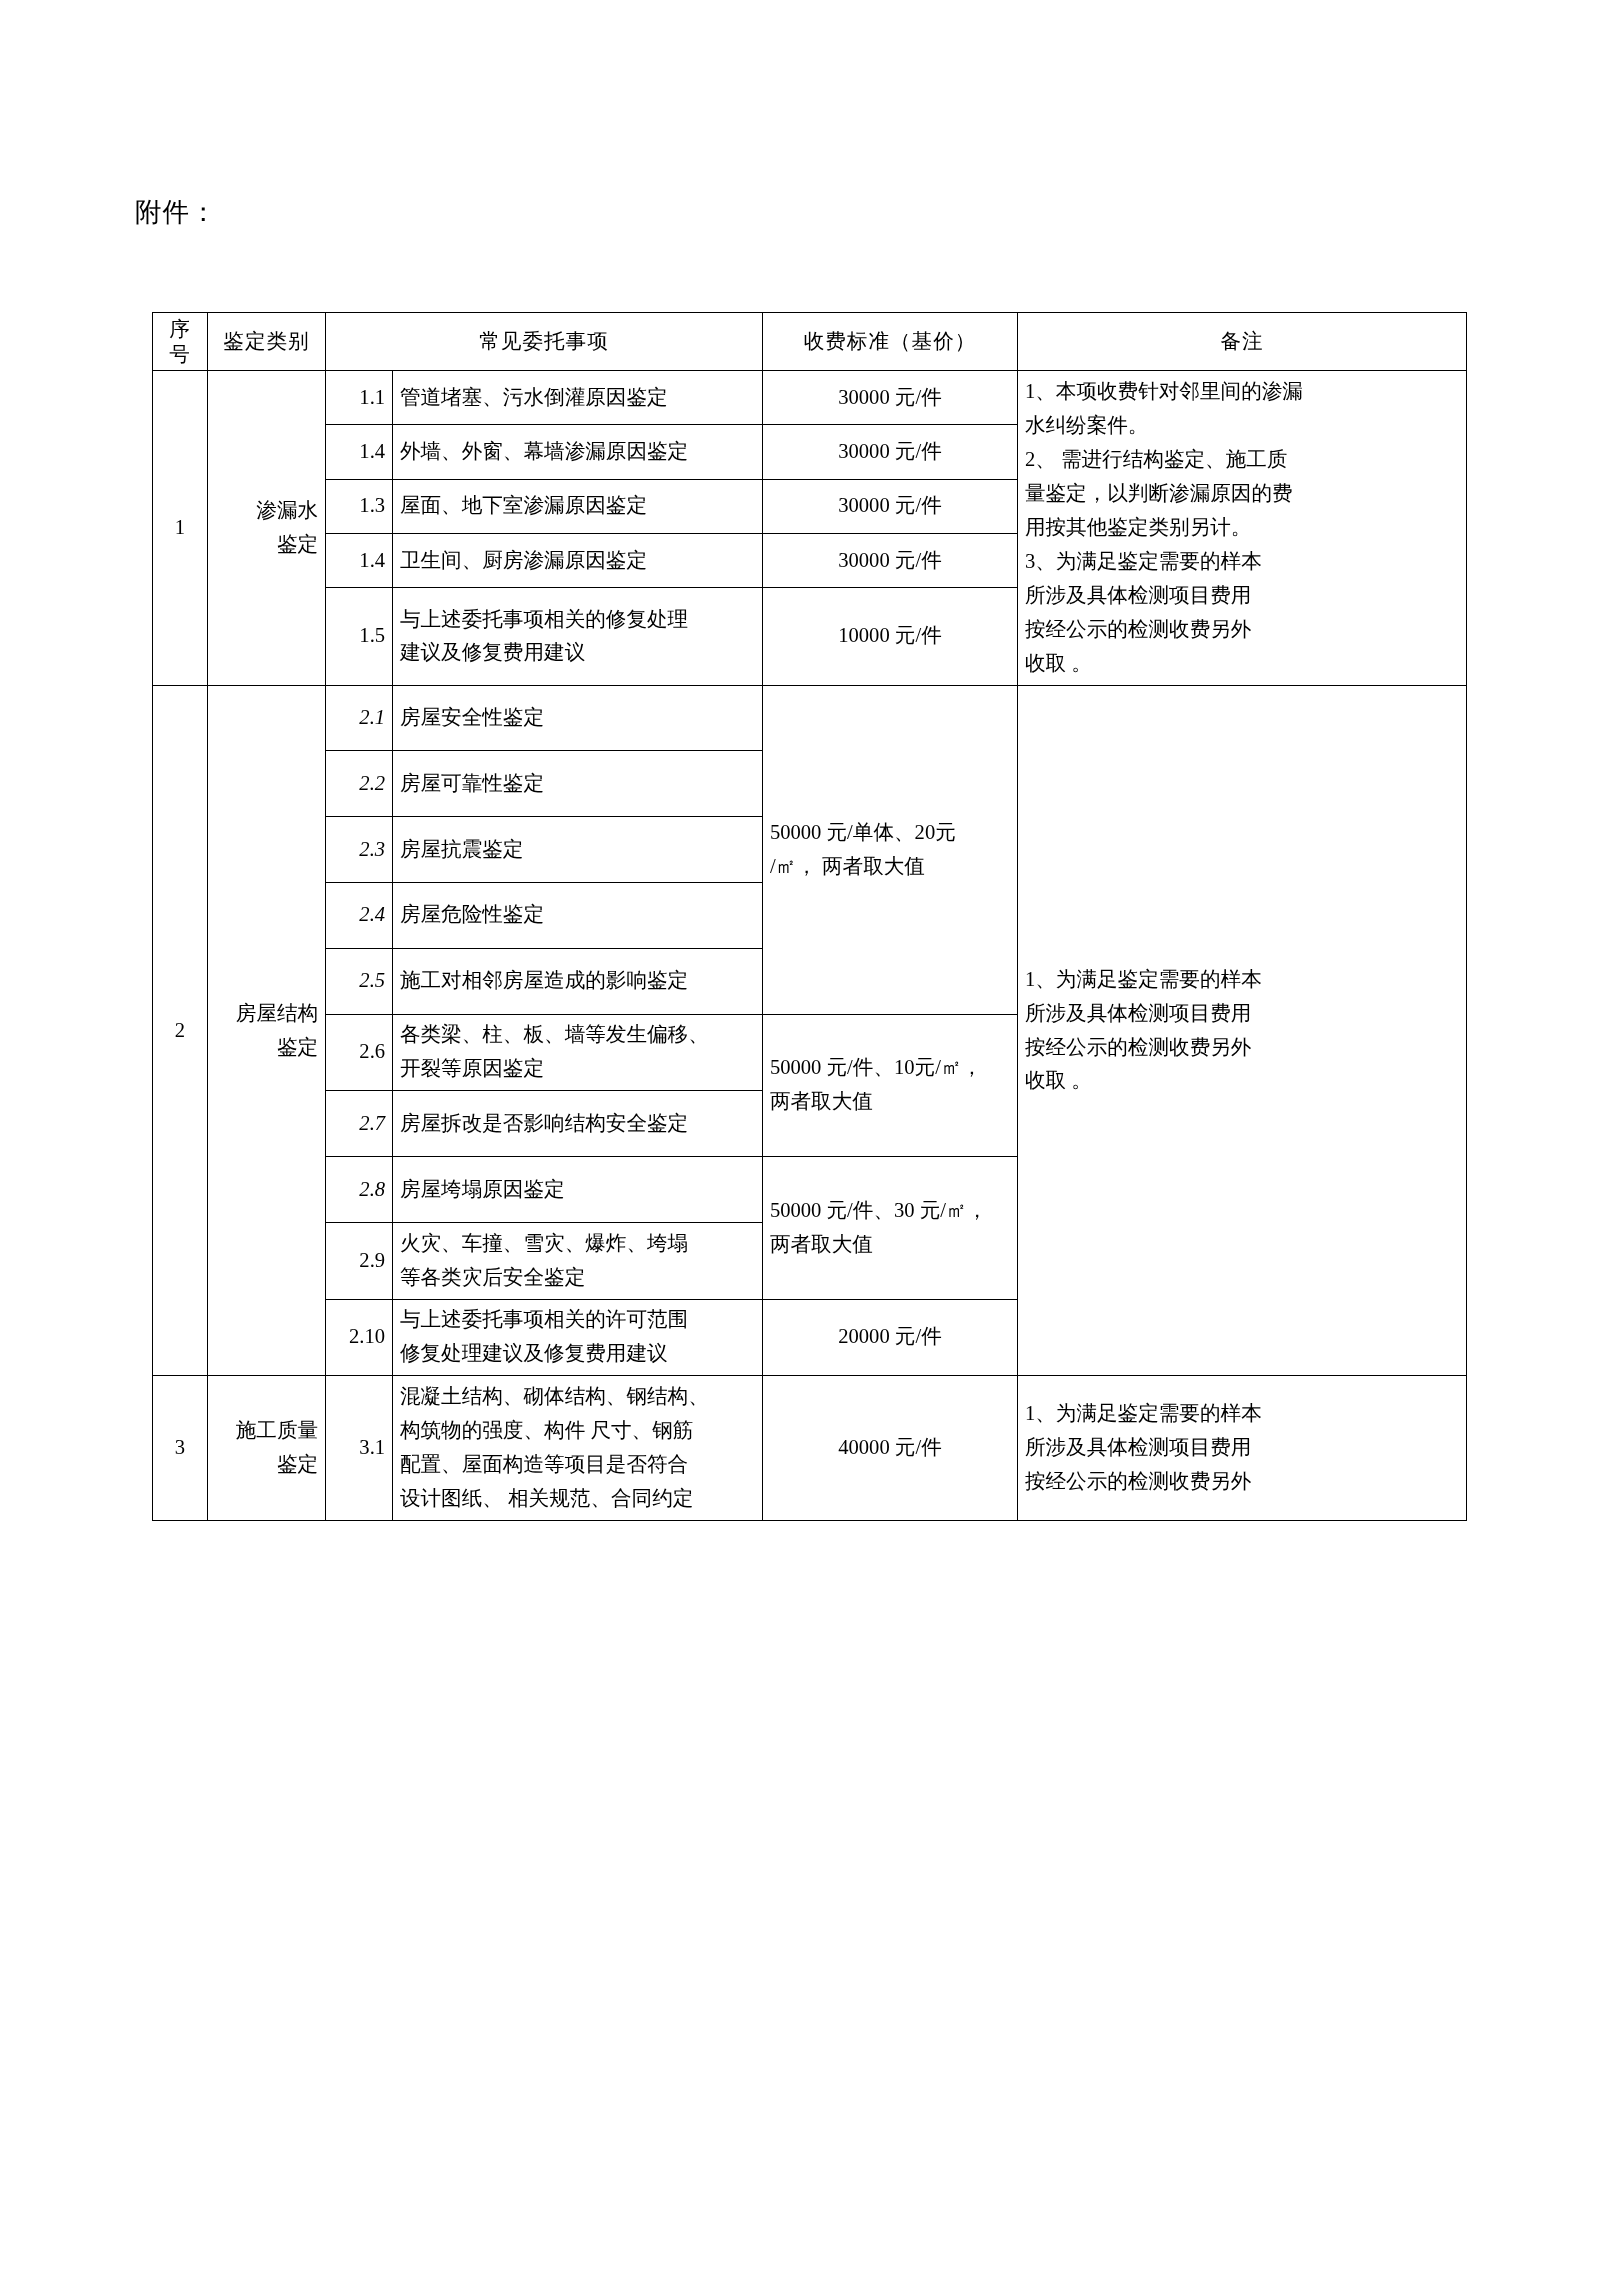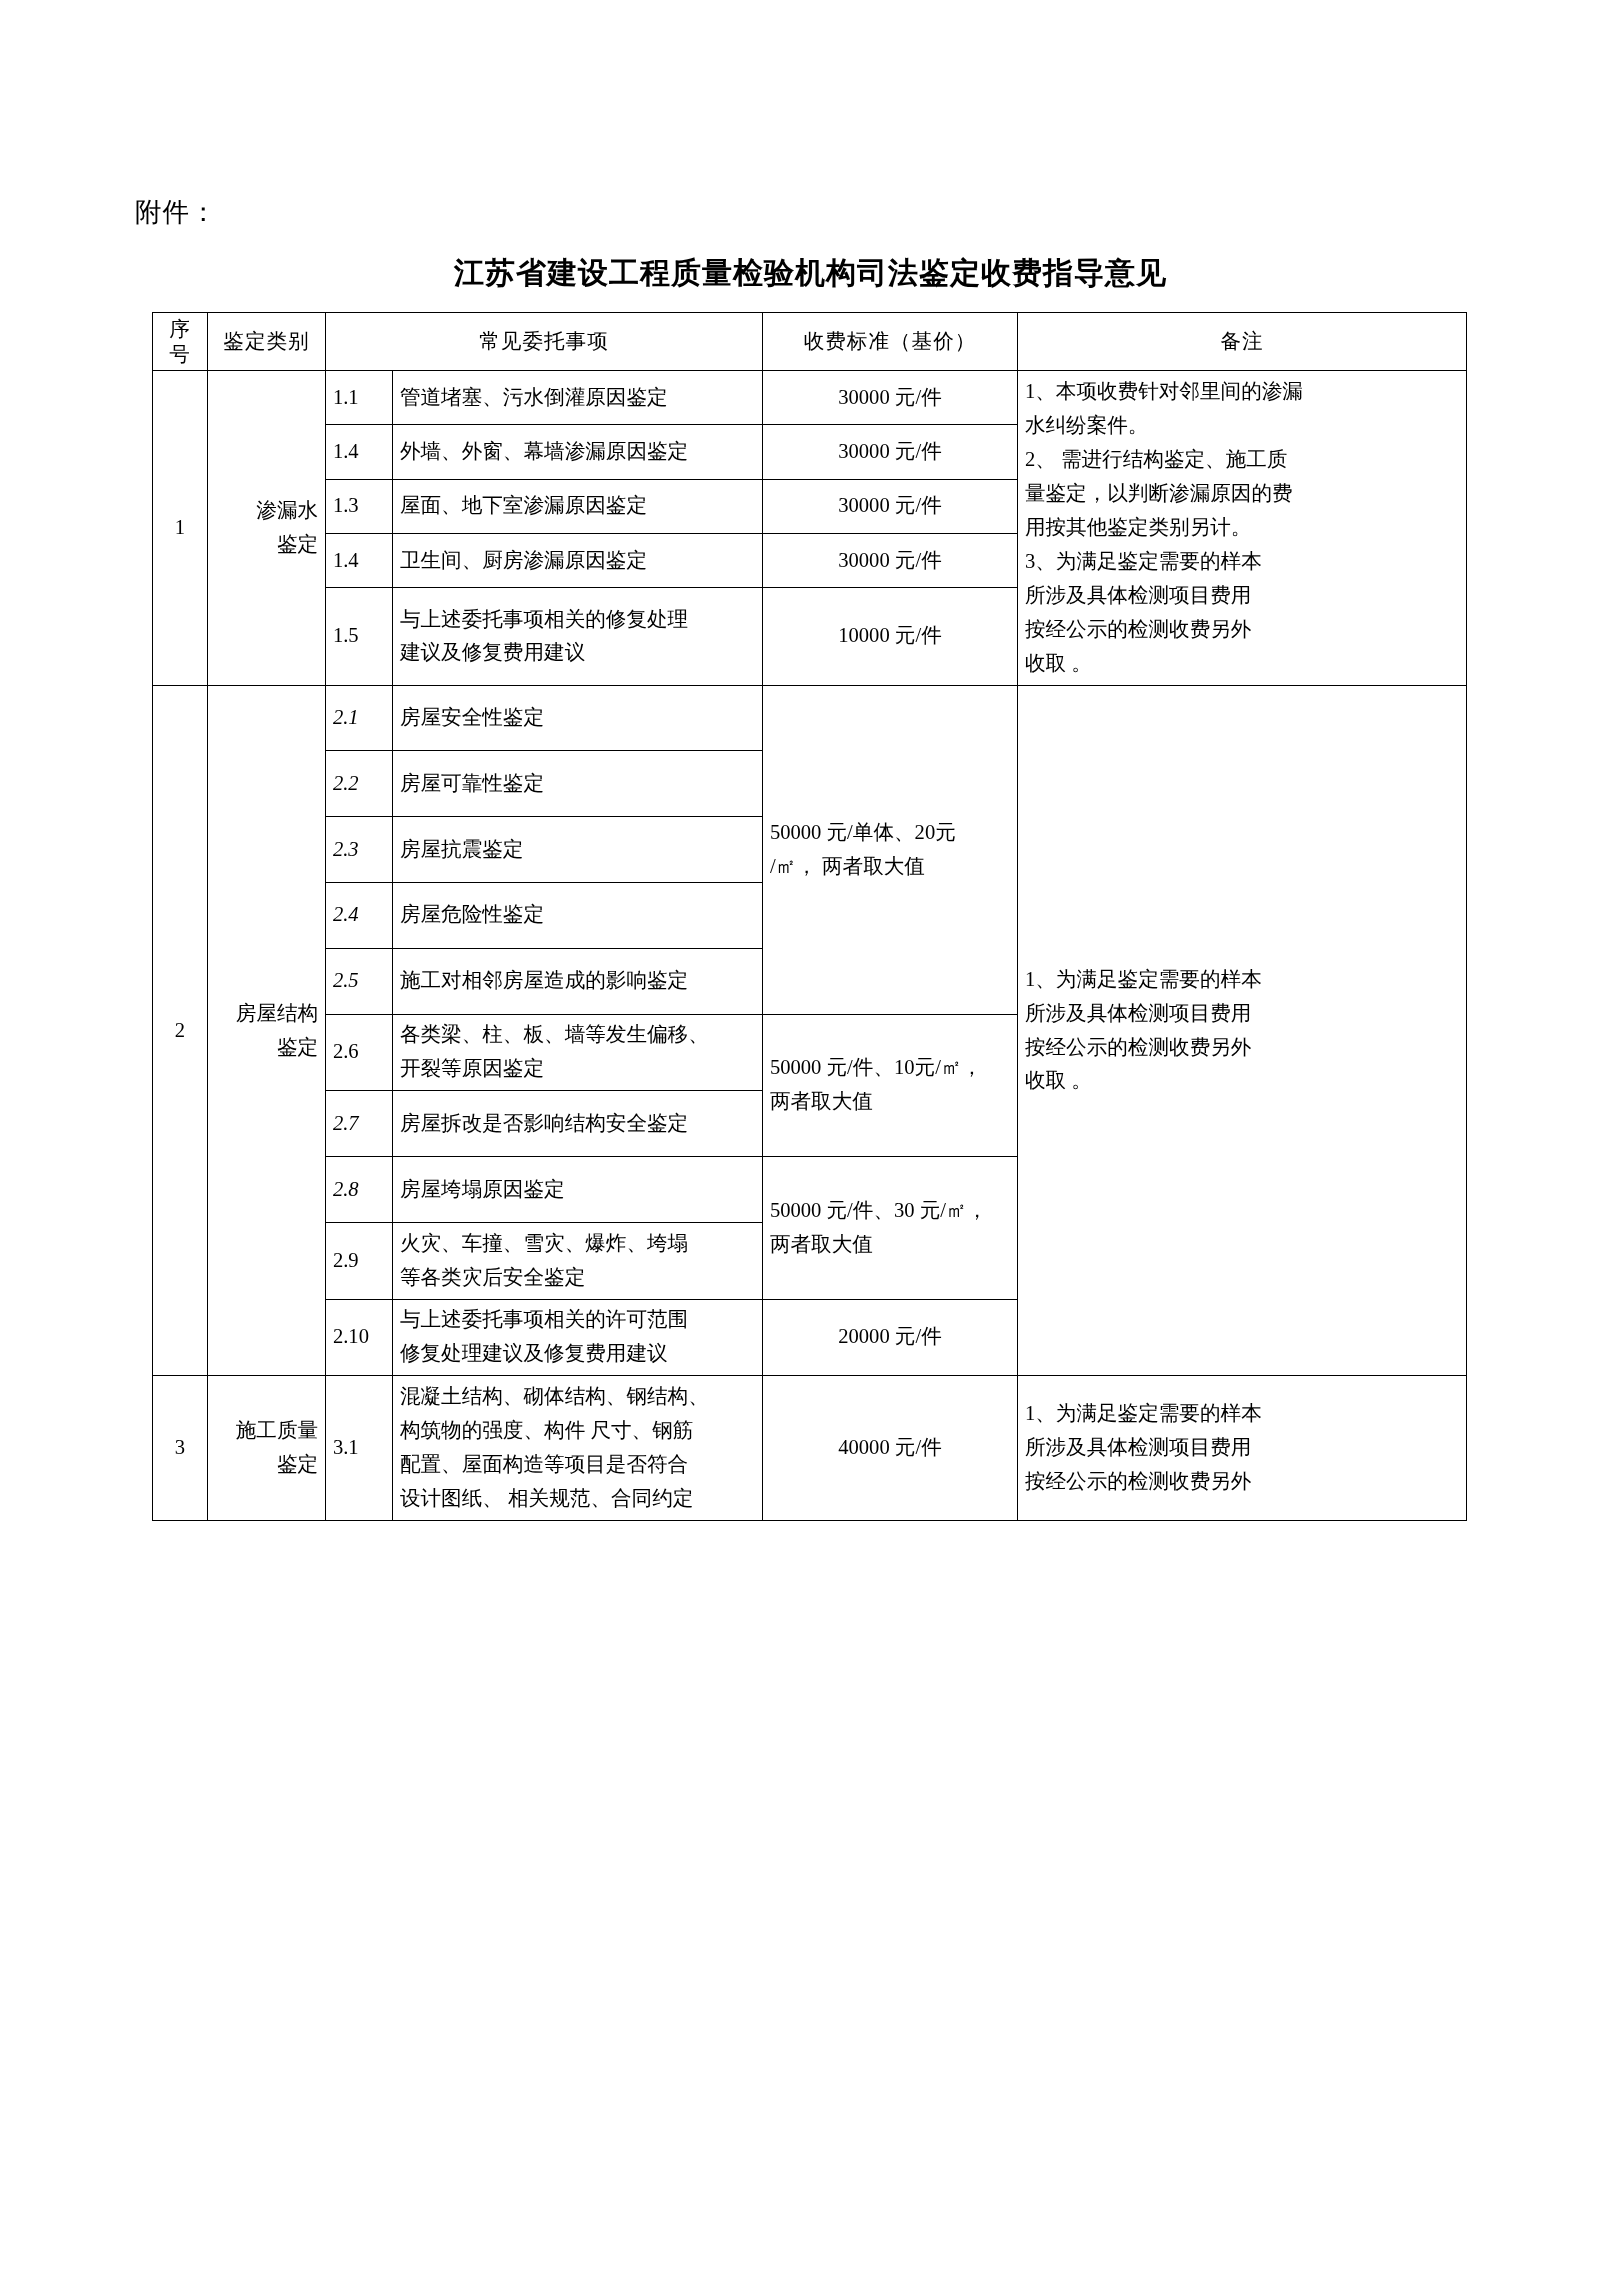--- a/index.html
+++ b/index.html
@@ -52,21 +52,21 @@
     border: 1px solid #000000;
     padding: 3.9px 6.9px;
     font-size: 20.6px;
     line-height: 1.65;
     vertical-align: middle;
     font-family: "Liberation Serif", "DejaVu Serif", serif;
     font-weight: normal;
   }
   .c-no    { width: 55px;  text-align: center; }
   .c-cat   { width: 118px; text-align: right; }
-  .c-idx   { width: 67px;  text-align: left; }
+  .c-idx   { width: 67px;  text-align: right; }
   .c-item  { width: 370px; text-align: left; }
   .c-fee   { width: 255px; text-align: center; }
   .c-note  { width: 449px; text-align: left; vertical-align: top; }
 
   th.hdr {
     text-align: center;
     font-size: 21.6px;
     letter-spacing: 1px;
   }
   .hdr-no {
@@ -92,21 +92,20 @@
   }
   .tall { height: 57px; font-style: italic; }
 </style>
 </head>
 <body>
 
 <div class="page">
 
   <div class="attach-label">附件：</div>
 
-  <div class="doc-title">江苏省建设工程质量检验机构司法鉴定收费指导意见</div>
 
   <table class="fee-table">
     <colgroup>
       <col class="c-no">
         <col class="c-cat">
         <col class="c-idx">
         <col class="c-item">
         <col class="c-fee">
         <col class="c-note">
     </colgroup>

